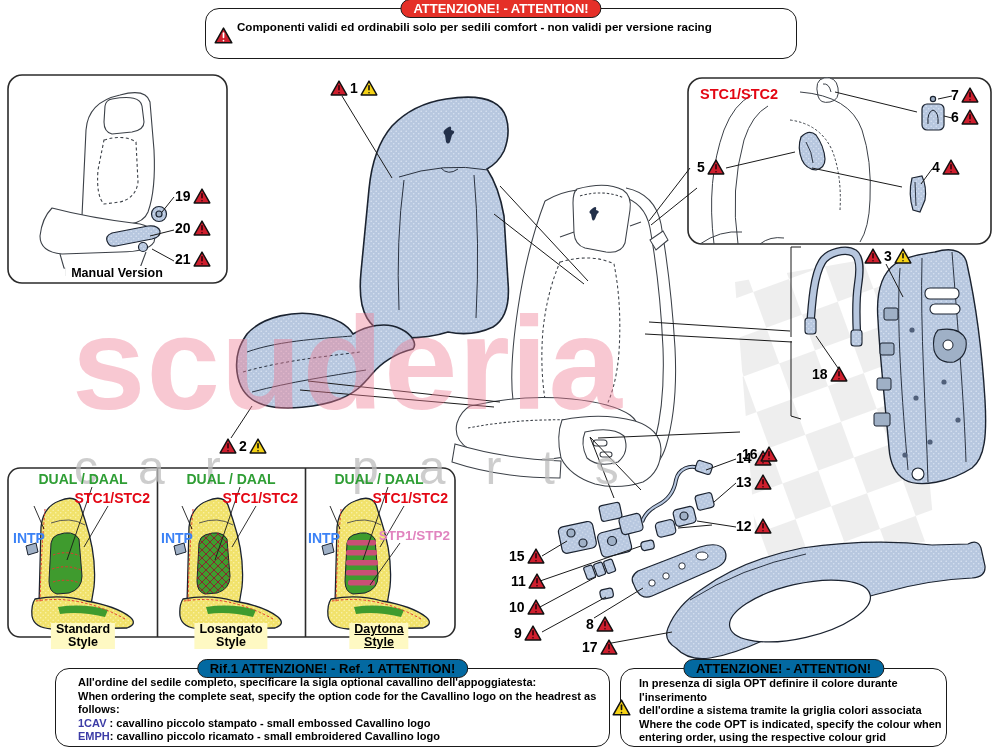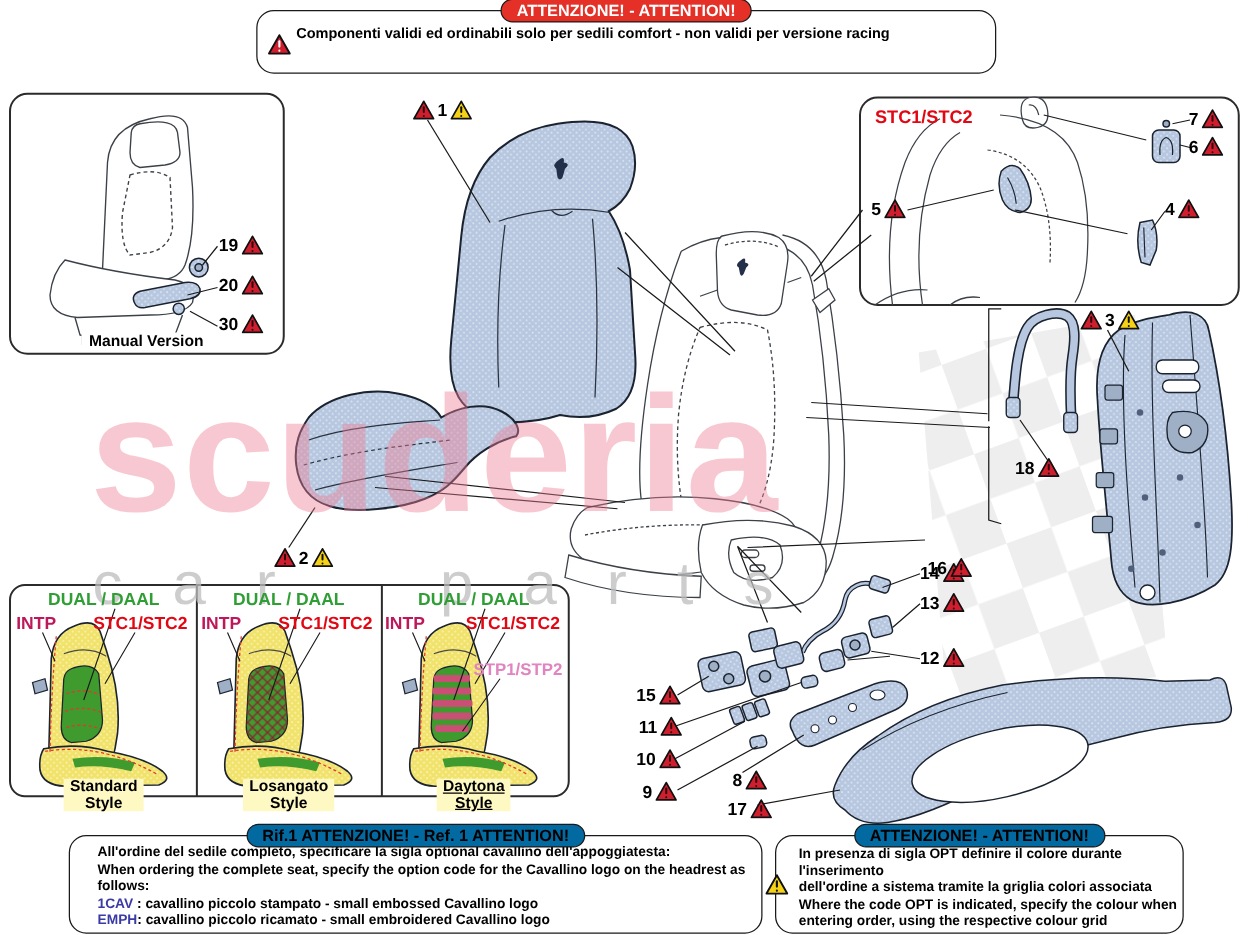--- a/index.html
+++ b/index.html
@@ -24,21 +24,21 @@
   .bantext{position:absolute;font-weight:bold;color:#000;line-height:13.6px;}
   .codeblue{color:#3b3ba6;}
   .ban-tri{position:absolute;}
   
   .callout{position:absolute;z-index:6;display:flex;align-items:center;gap:2px;
            font-weight:bold;font-size:14px;color:#000;line-height:16px;}
   .tri{width:18px;height:16px;display:block;}
   
   .slabel{position:absolute;z-index:3;font-weight:bold;font-size:14px;white-space:nowrap;}
   .sl-green{color:#2f9e35;}
-  .sl-yellow{color:#be185d;}
+  .sl-yellow{color:#3b82f6;margin-top:40px;}
   .sl-red{color:#e30613;}
   .sl-pink{color:#e184bf;font-size:13.5px;}
   .style-name{position:absolute;z-index:4;font-weight:bold;font-size:12.5px;line-height:13px;
               text-align:center;background:#fef9c3;padding:0 5px;}
   .stc-label{position:absolute;z-index:3;font-weight:bold;font-size:14.5px;color:#e30613;}
 </style>
 </head>
 <body>
 
 <div id="stage">
@@ -534,21 +534,21 @@
       </div>
       <div class="callout" style="left: 175px; top: 220px;">
         <span class="cnum">20</span>
         <svg class="tri" viewBox="0 0 20 18">
           <path d="M10 1.2 L18.8 16.8 L1.2 16.8 Z" fill="#cf1f2e" stroke="#101010" stroke-width="1.6" stroke-linejoin="round"></path>
           <rect x="9.1" y="5.6" width="1.8" height="6.2" rx="0.9" fill="#30000a"></rect>
           <rect x="9.1" y="13.4" width="1.8" height="1.9" rx="0.9" fill="#30000a"></rect>
         </svg>
       </div>
       <div class="callout" style="left: 175px; top: 251px;">
-        <span class="cnum">30</span>
+        <span class="cnum">21</span>
         <svg class="tri" viewBox="0 0 20 18">
           <path d="M10 1.2 L18.8 16.8 L1.2 16.8 Z" fill="#cf1f2e" stroke="#101010" stroke-width="1.6" stroke-linejoin="round"></path>
           <rect x="9.1" y="5.6" width="1.8" height="6.2" rx="0.9" fill="#30000a"></rect>
           <rect x="9.1" y="13.4" width="1.8" height="1.9" rx="0.9" fill="#30000a"></rect>
         </svg>
       </div>
     </div>
 
 </div>
 

